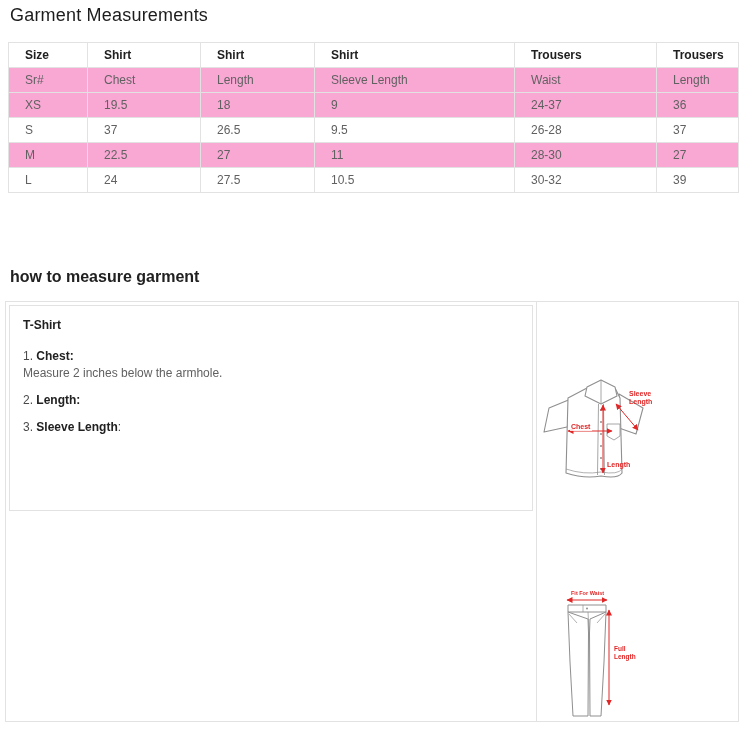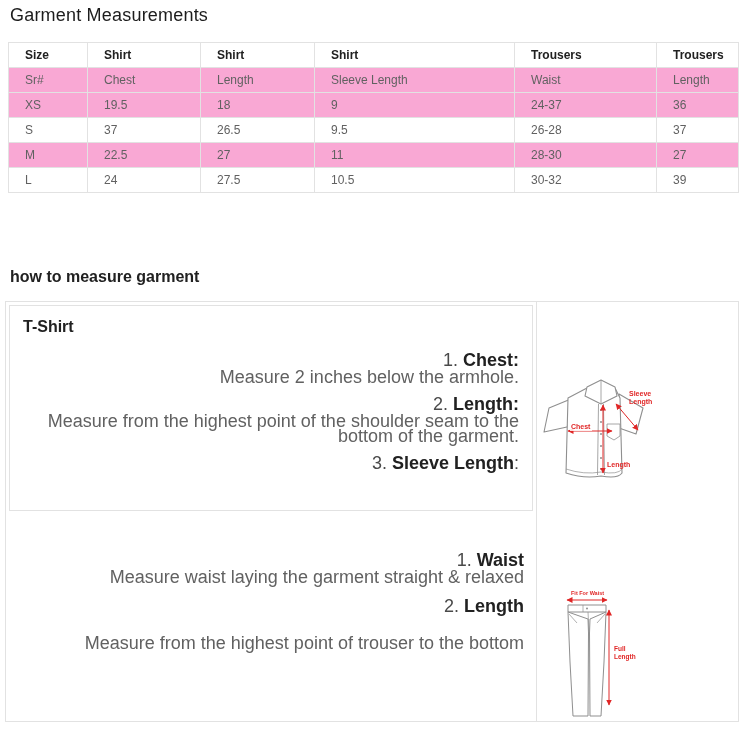--- a/index.html
+++ b/index.html
@@ -28,22 +28,22 @@
   }
   .measure-panel{
     margin-left:5px;width:734px;height:421px;border:1px solid #e2e2e2;
     box-sizing:border-box;display:flex;
   }
   .measure-left{width:531px;border-right:1px solid #e2e2e2;box-sizing:border-box;}
   .tshirt-box{
     margin:3px;border:1px solid #e2e2e2;height:206px;box-sizing:border-box;
     padding:12px 13px;
   }
-  .box-heading{font-size:16px;font-weight:700;margin:0 0 17px 0;color:#212121;}
-  .instr-item{margin-bottom:12px;font-size:18px;line-height:15px;text-align:right;}
+  .box-heading{font-size:12px;font-weight:700;margin:0 0 17px 0;color:#212121;}
+  .instr-item{margin-bottom:12px;font-size:12px;line-height:15px;}
   .instr-term{color:#4a4a4a;margin-bottom:2px;}
   .instr-term b{color:#212121;}
   .instr-desc{color:#616161;}
   .trouser-instr{padding:39px 12px 0 7px;font-size:12px;line-height:15px;}
   .trouser-instr .instr-item{margin-bottom:14px;}
   .desc-spaced{margin-top:22px;}
   .measure-right{flex:1;position:relative;}
   .shirt-svg{position:absolute;left:0px;top:72px;}
   .trouser-svg{position:absolute;left:21px;top:285px;}
   .red-label{font-size:7px;font-weight:700;}
@@ -124,38 +124,27 @@
     <div class="tshirt-box">
       <div class="box-heading">T-Shirt</div>
 
       <div class="instr-item">
         <div class="instr-term"><span>1.</span> <b>Chest:</b><span></span></div>
         <div class="instr-desc">Measure 2 inches below the armhole.</div>
       </div>
 
       <div class="instr-item">
         <div class="instr-term"><span>2.</span> <b>Length:</b><span></span></div>
-        <div class="instr-desc">Measure from the highest point of the shoulder seam to the bottom of the garment.</div>
       </div>
 
       <div class="instr-item">
         <div class="instr-term"><span>3.</span> <b>Sleeve Length</b><span>:</span></div>
       </div>
     </div>
 
-    <div class="trouser-instr">
-      <div class="instr-item">
-        <div class="instr-term"><span>1.</span> <b>Waist</b></div>
-        <div class="instr-desc">Measure waist laying the garment straight &amp; relaxed</div>
-      </div>
-      <div class="instr-item">
-        <div class="instr-term"><span>2.</span> <b>Length</b></div>
-        <div class="instr-desc desc-spaced">Measure from the highest point of trouser to the bottom</div>
-      </div>
-    </div>
   </div>
 
   <div class="measure-right">
 
     <svg class="shirt-svg" width="130" height="145" viewBox="0 0 130 145">
       <defs>
         <marker id="ra" markerWidth="7" markerHeight="7" refX="5.5" refY="3" orient="auto-start-reverse">
           <path d="M0,0 L6,3 L0,6 Z" fill="#e02626"></path>
         </marker>
       </defs>

